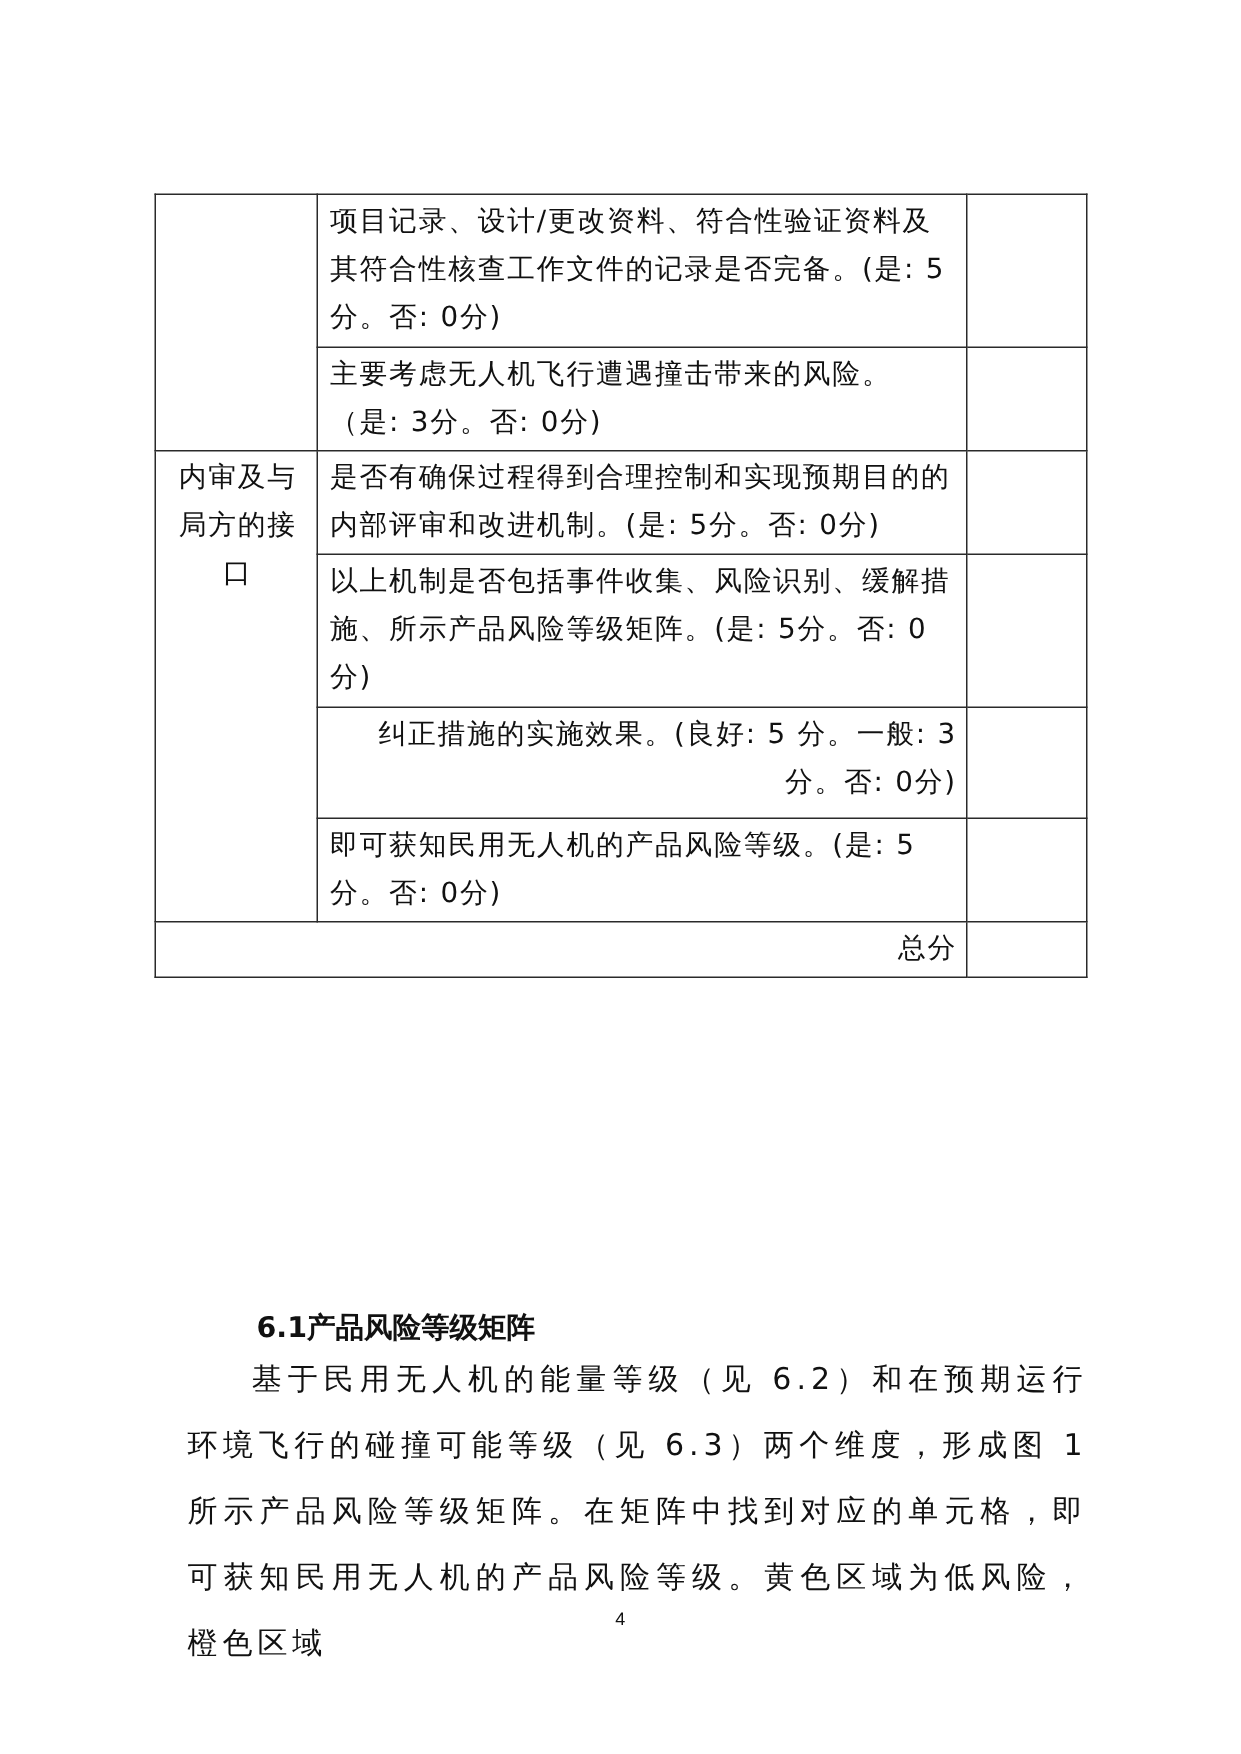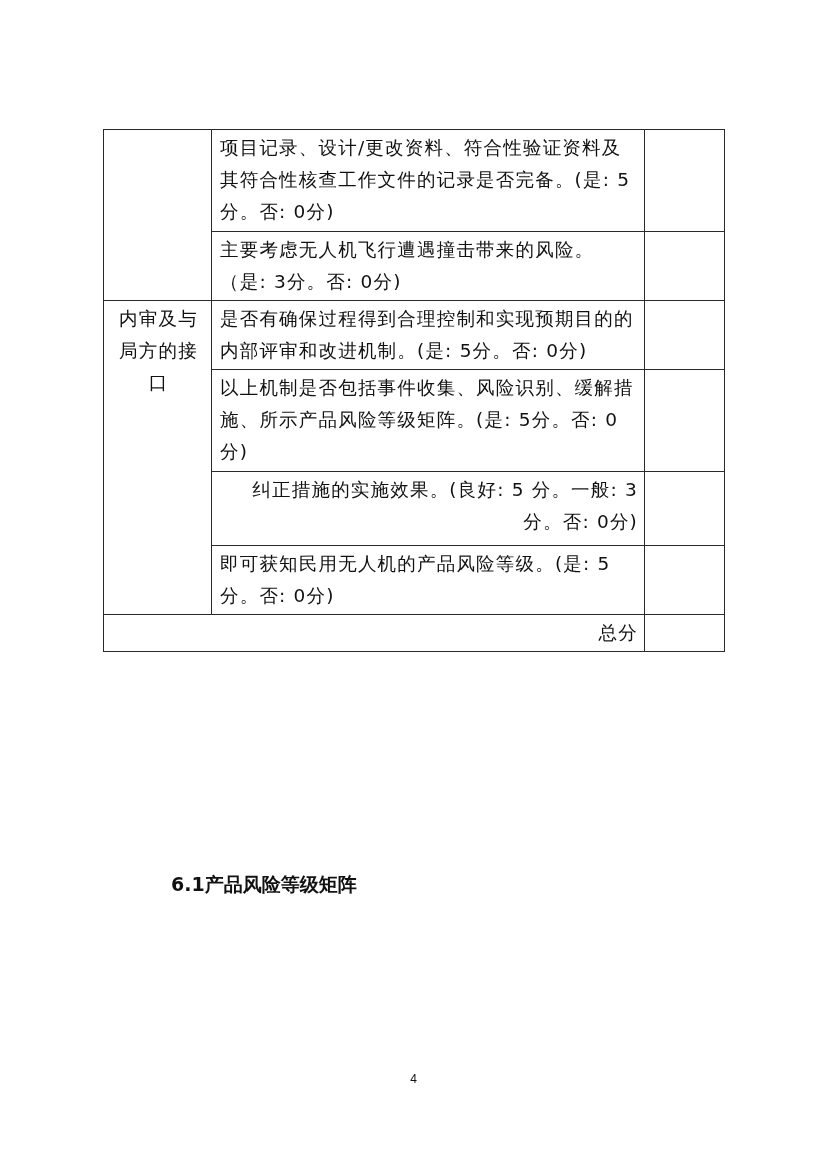--- a/index.html
+++ b/index.html
@@ -101,15 +101,18 @@
       <td class="total" colspan="2">总分</td>
       <td></td>
     </tr>
   </tbody>
     </table>
 
 
 
   <div class="h2">6.1产品风险等级矩阵</div>
 
+  <div class="para p2">
+    <span class="indent"></span><span>基于民用无人机的能量等级（见 6.2）和在预期运行环境飞行的碰撞可能等级（见 6.3）两个维度，形成图 1 所示产品风险等级矩阵。在矩阵中找到对应的单元格，即可获知民用无人机的产品风险等级。黄色区域为低风险，橙色区域</span>
+  </div>
 
   <div class="page-number">4</div>
 </div>
 
 </body></html>

